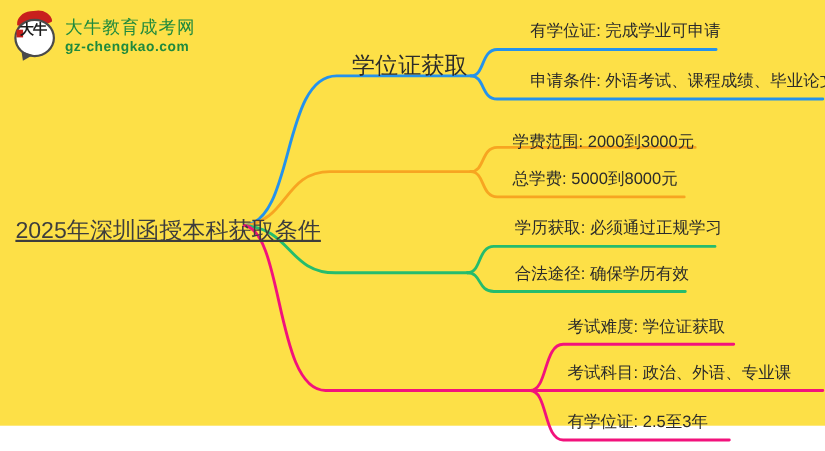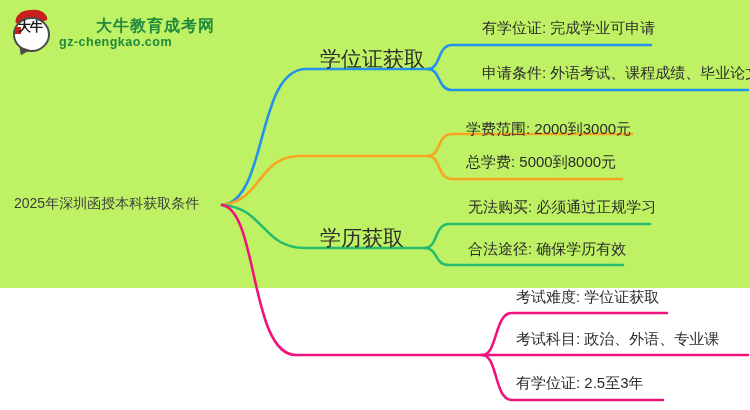--- a/index.html
+++ b/index.html
@@ -1,21 +1,21 @@
 <!DOCTYPE html>
 <html><head>
 <meta charset="utf-8">
 <style>
   html,body{margin:0;padding:0;}
   body{
     width:750px;height:410px;background:#ffffff;overflow:hidden;
     font-family:"Liberation Sans","DejaVu Sans",sans-serif;
     -webkit-font-smoothing:antialiased;
   }
-  .canvas{position:relative;width:750px;height:288px;background:#bef264;}
+  .canvas{position:relative;width:750px;height:387px;background:#fde047;}
   .wires{position:absolute;left:0;top:0;width:750px;height:410px;}
 
   
   .logo{position:absolute;left:12px;top:10px;display:flex;align-items:center;gap:7px;}
   .logo-icon{position:relative;width:40px;height:46px;}
   .bubble{
     position:absolute;left:1px;top:7px;width:33px;height:31px;
     background:#fff;border:2px solid #4a4a4a;border-radius:50%;
   }
   .bubble-tail{
@@ -28,26 +28,26 @@
     background:#c8201d;border-radius:50% 50% 45% 45% / 100% 100% 20% 20%;
     transform:rotate(-6deg);
   }
   .icon-chars{
     position:absolute;left:6px;top:11px;width:26px;
     font-size:13px;line-height:12px;font-weight:bold;color:#1b1b1b;
     letter-spacing:-1px;
   }
   .seal{position:absolute;left:3px;top:17px;width:6px;height:7px;background:#c8201d;}
   .logo-text{display:flex;flex-direction:column;line-height:1.15;}
-  .logo-title{font-size:16px;font-weight:bold;letter-spacing:1px;margin-left:37px;}
+  .logo-title{font-size:16px;font-weight:normal;letter-spacing:1px;}
   .logo-domain{font-size:12.5px;font-weight:bold;letter-spacing:.5px;}
 
   
   .node{position:absolute;white-space:nowrap;color:#2b2b2b;}
-  .root-title{font-size:14px;color:#3d3d3d;}
+  .root-title{font-size:21px;color:#3d3d3d;text-decoration:underline;}
   .branch-label{font-size:21px;}
   .leaf-label{font-size:15px;}
 </style>
 </head>
 <body>
 
 <div class="canvas">
 
   <svg class="wires" viewBox="0 0 750 410" fill="none" stroke-linecap="round" stroke-linejoin="round" stroke-width="2.6">
 
@@ -78,28 +78,27 @@
     </div>
     <div class="logo-text">
       <span class="logo-title" style="color:#1f8a3d">大牛教育成考网</span>
       <span class="logo-domain" style="color:#1f8a3d">gz-chengkao.com</span>
     </div>
   </div>
 
   <div class="node root-title" style="left:14px;top:195px;">2025年深圳函授本科获取条件</div>
 
   <div class="node branch-label" style="left:320px;top:45px;">学位证获取</div>
-  <div class="node branch-label" style="left:320px;top:224px;">学历获取</div>
 
   <div class="node leaf-label" style="left:482px;top:19px;">有学位证: 完成学业可申请</div>
   <div class="node leaf-label" style="left:482px;top:64px;">申请条件: 外语考试、课程成绩、毕业论文</div>
 
   <div class="node leaf-label" style="left:466px;top:120px;">学费范围: 2000到3000元</div>
   <div class="node leaf-label" style="left:466px;top:153px;">总学费: 5000到8000元</div>
 
-  <div class="node leaf-label" style="left:468px;top:198px;">无法购买: 必须通过正规学习</div>
+  <div class="node leaf-label" style="left:468px;top:198px;">学历获取: 必须通过正规学习</div>
   <div class="node leaf-label" style="left:468px;top:240px;">合法途径: 确保学历有效</div>
 
   <div class="node leaf-label" style="left:516px;top:288px;">考试难度: 学位证获取</div>
   <div class="node leaf-label" style="left:516px;top:330px;">考试科目: 政治、外语、专业课</div>
   <div class="node leaf-label" style="left:516px;top:374px;">有学位证: 2.5至3年</div>
 
 </div>
 
 </body></html>

